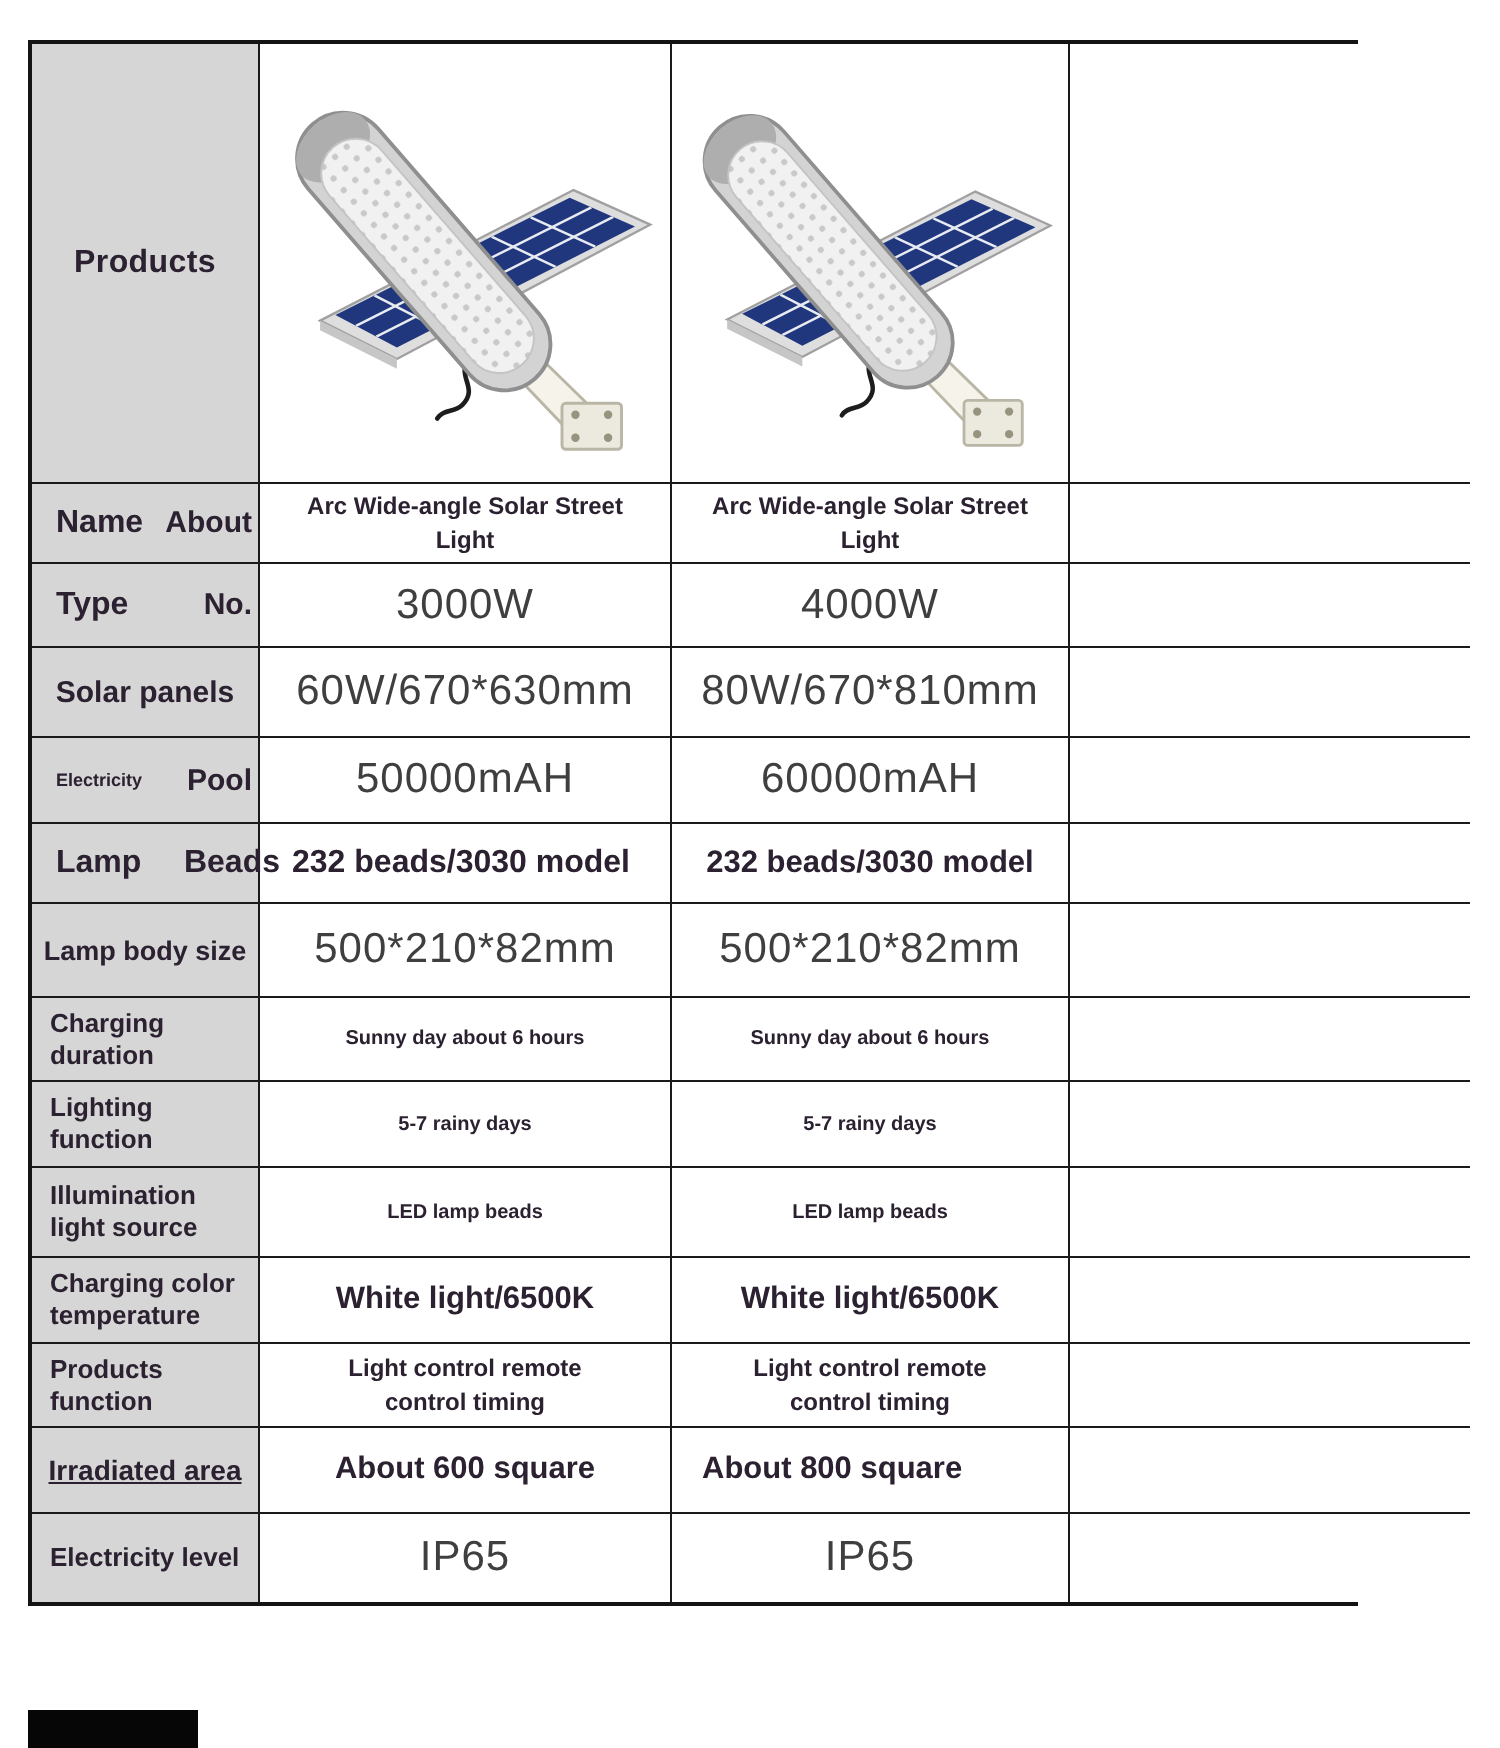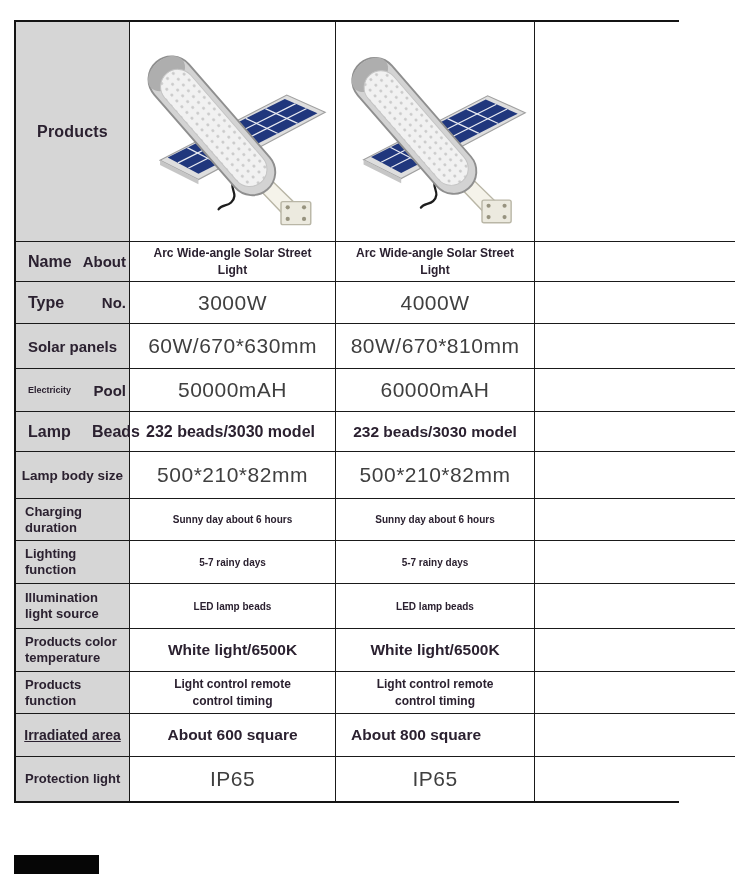--- a/index.html
+++ b/index.html
@@ -251,21 +251,21 @@
         <span>LED lamp beads</span>
       </div>
     <div class="cell val val-md">
         <span>LED lamp beads</span>
       </div>
     <div class="cell"></div>
   </div>
 
   <div class="row">
     <div class="cell lbl lbl-two">
-      <span>Products color temperature</span>
+      <span>Charging color temperature</span>
     </div>
     <div class="cell val val-lg">
         <span>White light/6500K</span>
       </div>
     <div class="cell val val-lg">
         <span>White light/6500K</span>
       </div>
     <div class="cell"></div>
   </div>
 
@@ -290,21 +290,21 @@
         <span>About 600 square</span>
       </div>
     <div class="cell val val-lg left">
         <span>About 800 square</span>
       </div>
     <div class="cell"></div>
   </div>
 
   <div class="row">
     <div class="cell lbl lbl-two">
-      <span>Protection light</span>
+      <span>Electricity level</span>
     </div>
     <div class="cell val val-big">
         <span>IP65</span>
       </div>
     <div class="cell val val-big">
         <span>IP65</span>
       </div>
     <div class="cell"></div>
   </div>
 

